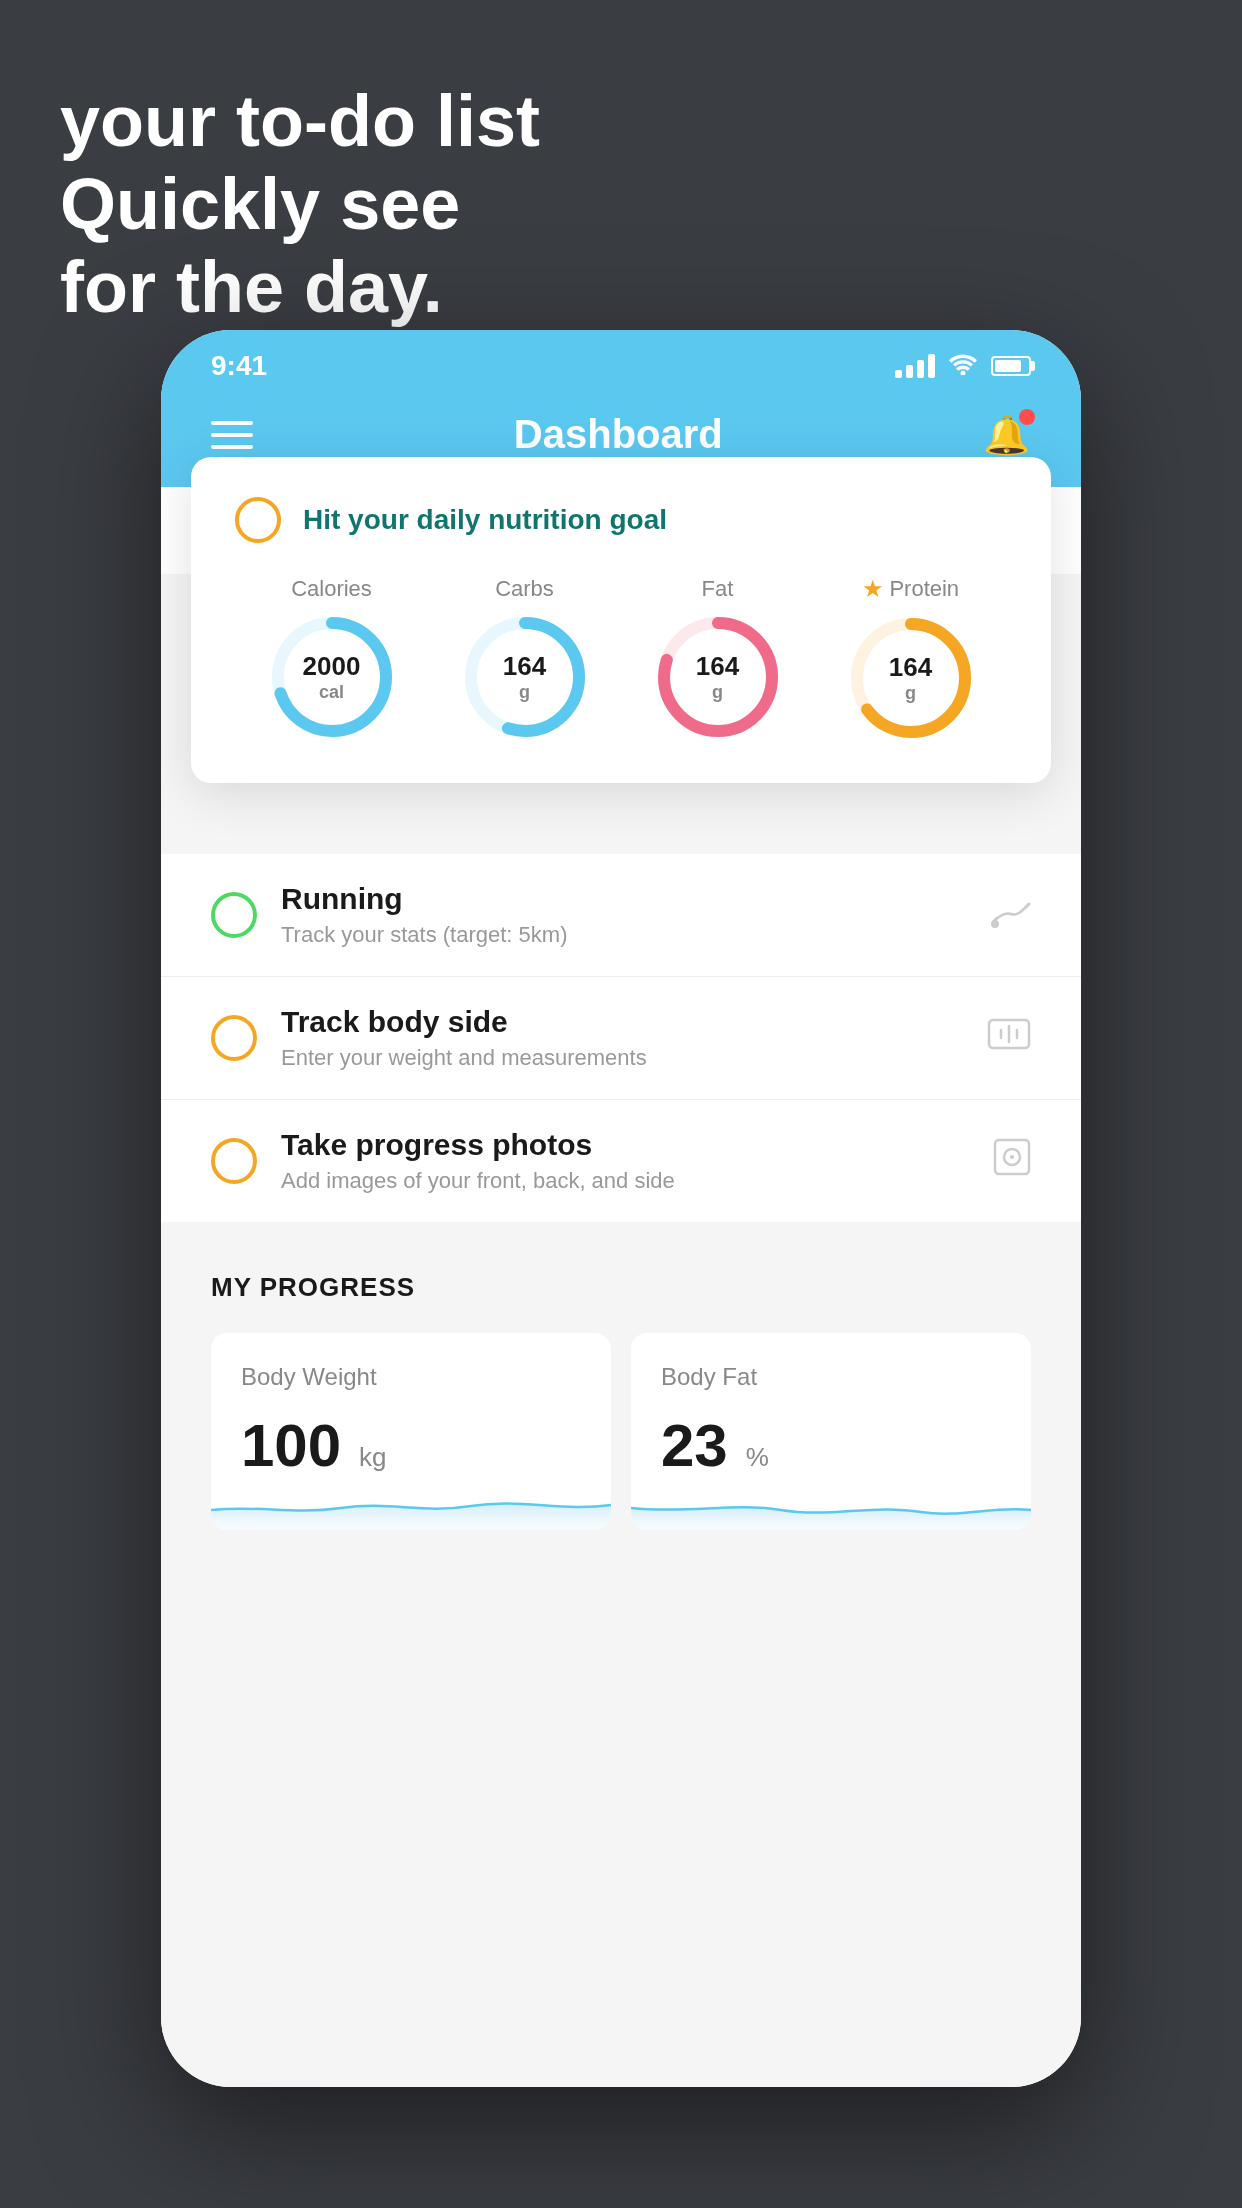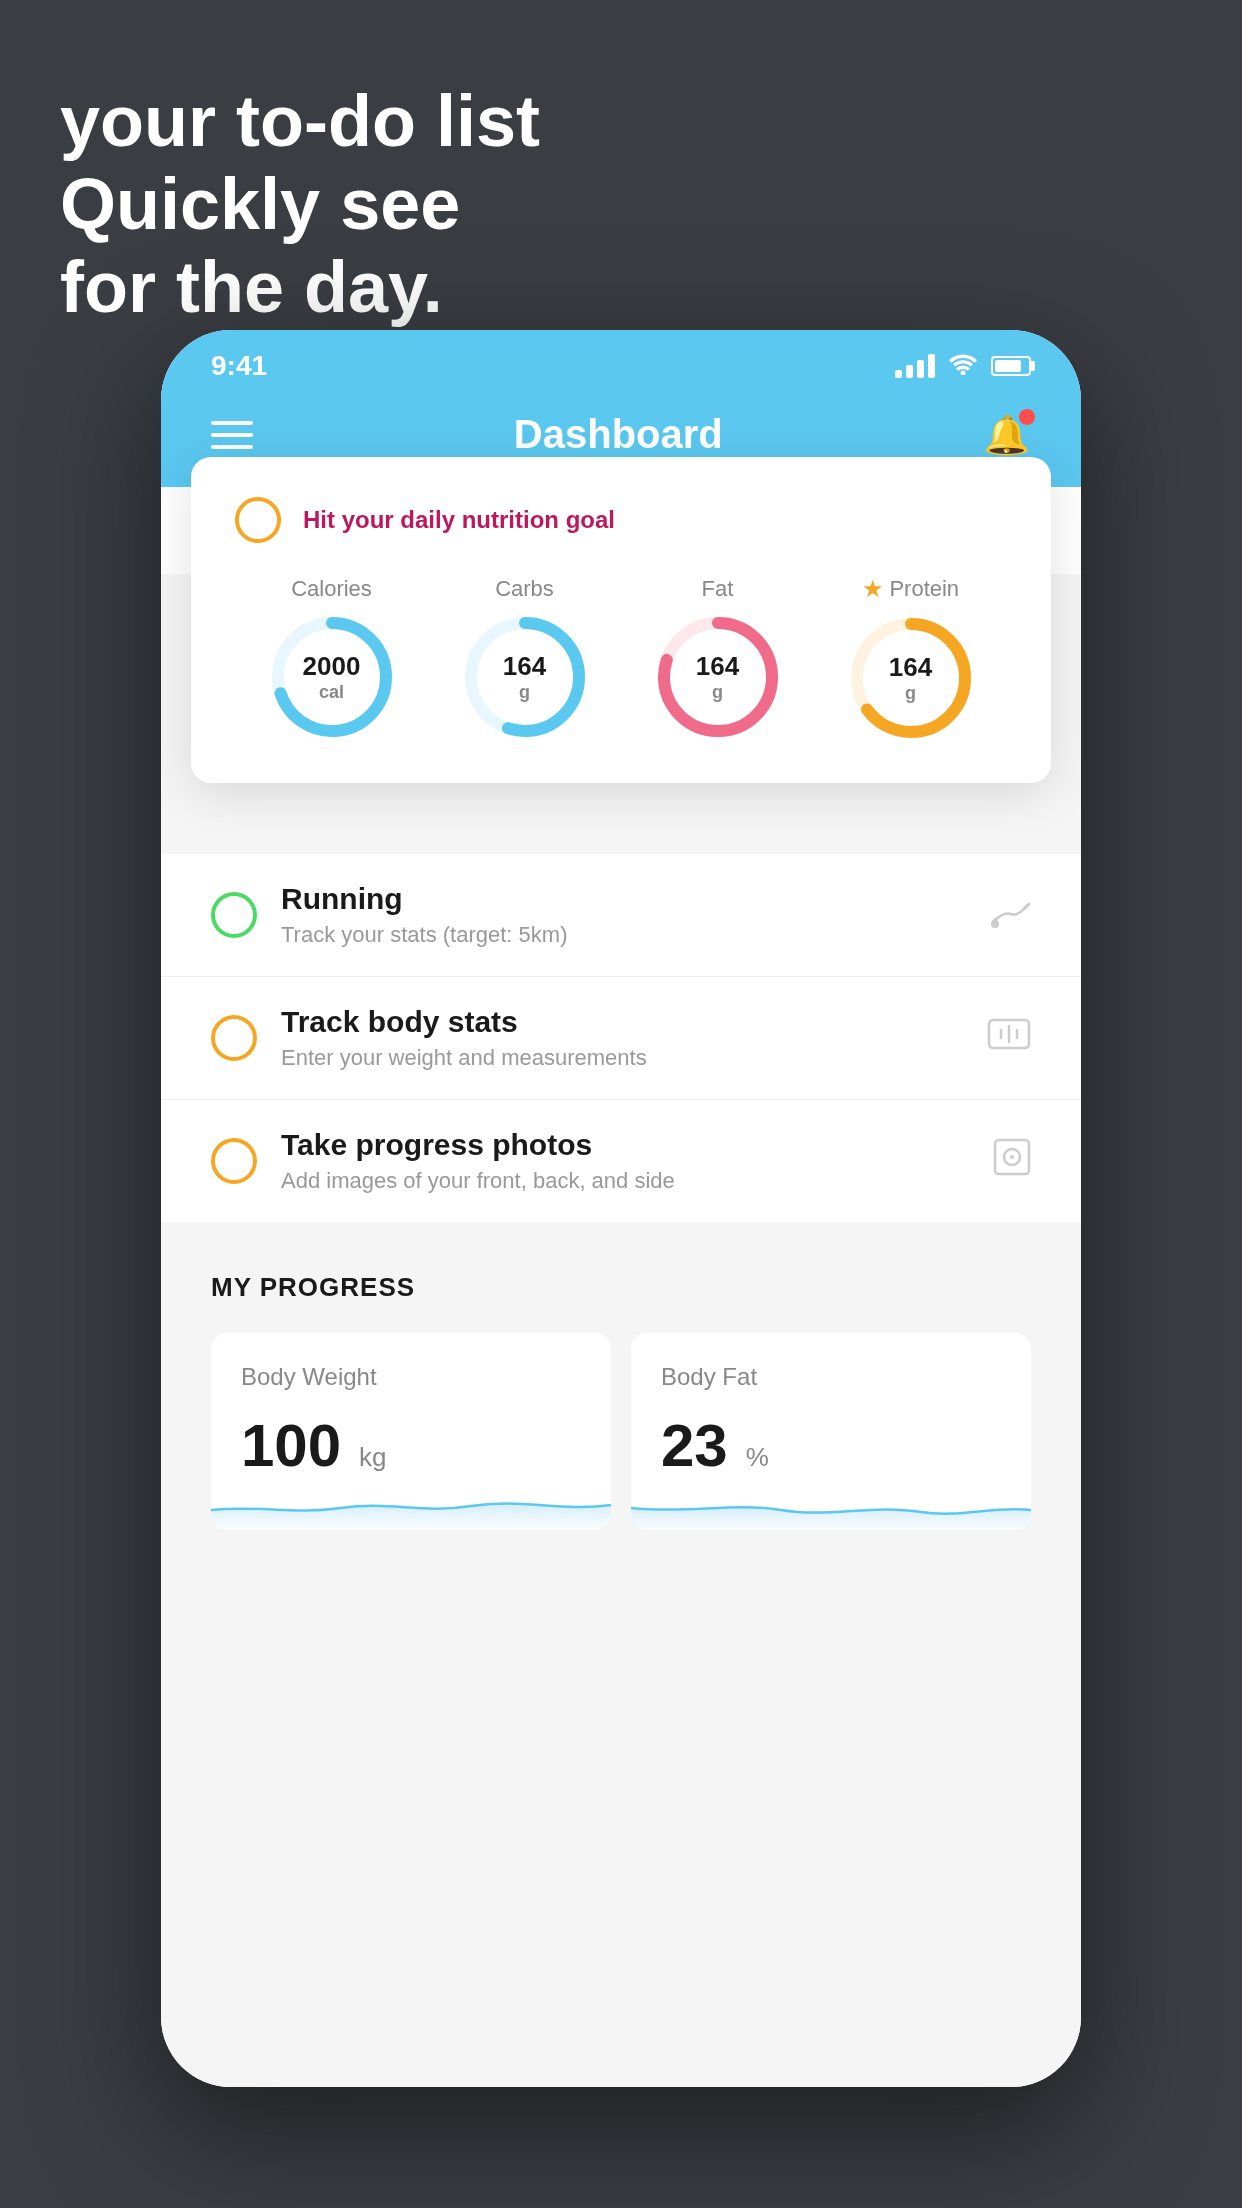--- a/index.html
+++ b/index.html
@@ -199,23 +199,23 @@
     .circle-radio {
       width: 46px;
       height: 46px;
       border-radius: 50%;
       border: 4px solid #f5a623;
       flex-shrink: 0;
       background: transparent;
     }
 
     .card-title {
-      font-size: 24px;
+      font-size: 28px;
       font-weight: 600;
-      color: #be185d;
+      color: #0f766e;
     }
 
     .nutrition-circles {
       display: flex;
       justify-content: space-around;
       align-items: center;
     }
 
     .nutrition-item {
       display: flex;
@@ -523,21 +523,21 @@
               <path d="M2 28 C8 22 14 18 20 20 C26 22 30 18 38 10"></path>
               <path d="M2 28 L6 24 M38 10 L34 14"></path>
               <ellipse cx="4" cy="30" rx="4" ry="4" fill="#ccc" stroke="none"></ellipse>
             </svg>
           </div>
         </div>
 
         <div class="list-item">
           <div class="circle-radio-yellow"></div>
           <div class="list-item-text">
-            <div class="list-item-title">Track body stats</div>
+            <div class="list-item-title">Track body side</div>
             <div class="list-item-subtitle">Enter your weight and measurements</div>
           </div>
           <div class="list-item-icon">
             <svg width="44" height="36" viewBox="0 0 44 36" fill="none" stroke="#ccc" stroke-width="2.5" stroke-linecap="round" stroke-linejoin="round">
               <rect x="2" y="4" width="40" height="28" rx="4" ry="4"></rect>
               <line x1="14" y1="14" x2="14" y2="22"></line>
               <line x1="22" y1="10" x2="22" y2="26"></line>
               <line x1="30" y1="14" x2="30" y2="22"></line>
             </svg>
           </div>

